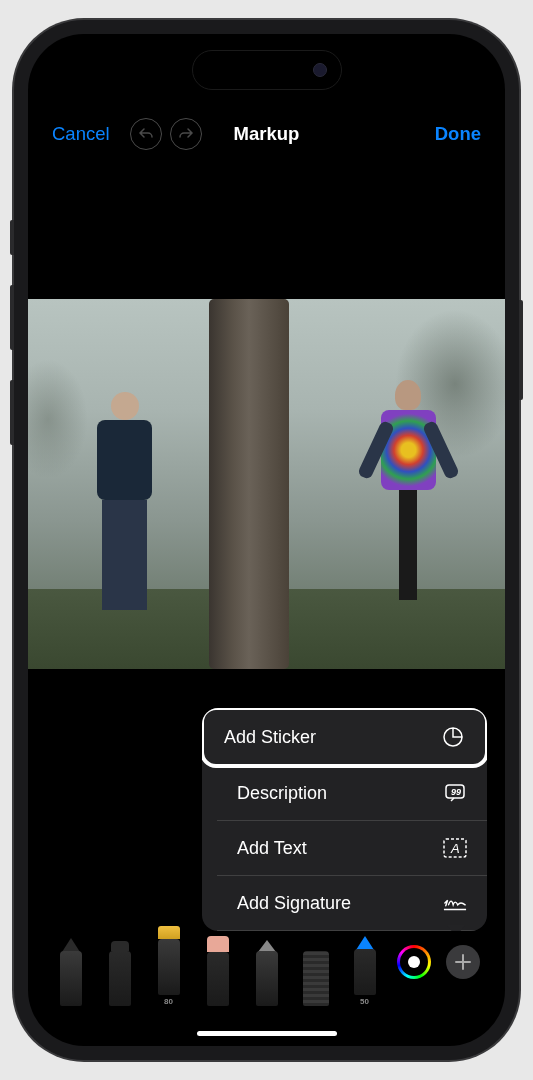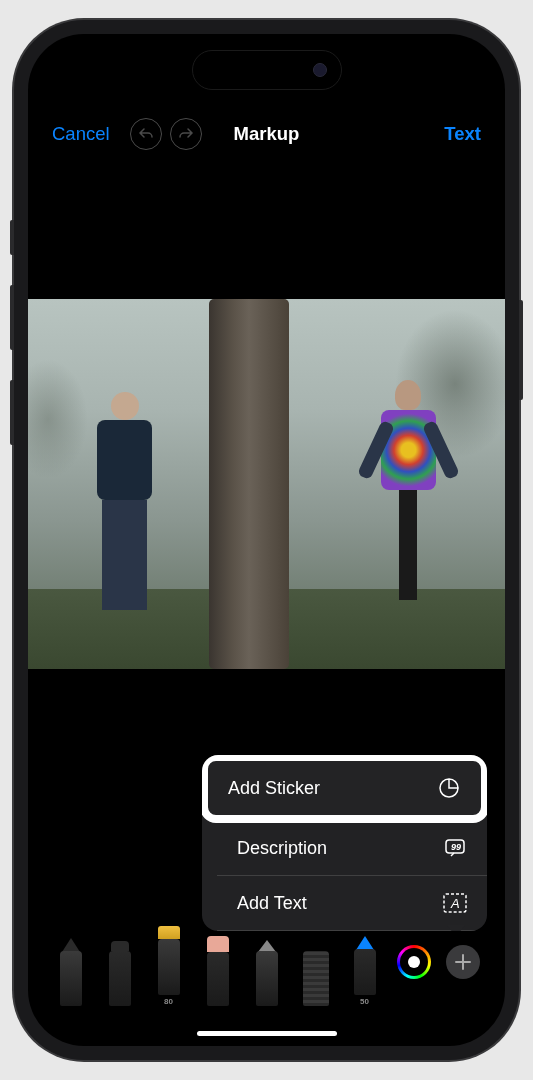--- a/index.html
+++ b/index.html
@@ -216,21 +216,21 @@
       align-items: center;
       justify-content: space-between;
       padding: 15px 20px;
       color: #fff;
       font-size: 18px;
       border-bottom: 0.5px solid rgba(120,120,120,0.35);
       margin-left: 15px;
     }
     .menu-item:last-child { border-bottom: none; }
     .menu-item.highlighted {
-      border: 8px solid #ffffff;
+      border: 4px solid #ffffff;
       border-radius: 16px;
       margin: -2px;
       position: relative;
       z-index: 2;
       background: rgba(35,35,37,0.96);
     }
     .menu-icon {
       width: 24px;
       height: 24px;
       display: flex;
@@ -359,21 +359,21 @@
               </svg>
           </div>
           <div class="circle-btn">
             <svg width="16" height="16" viewBox="0 0 16 16" fill="none">
                 <path d="M10 3 L14 7 L10 11 M14 7 H6 A4 4 0 0 0 2 11" stroke="currentColor" stroke-width="1.5" fill="none" stroke-linecap="round"></path>
               </svg>
           </div>
         </div>
       </div>
       <span class="nav-title">Markup</span>
-      <span class="nav-done">Text</span>
+      <span class="nav-done">Done</span>
     </div>
 
     <div class="photo-area">
       <div class="fog-tree-left"></div>
       <div class="fog-tree-right"></div>
       <div class="ground"></div>
       <div class="tree-trunk"></div>
       <div class="person-1">
         <div class="p1-head"></div>
         <div class="p1-body"></div>
@@ -407,20 +407,29 @@
       </div>
       <div class="menu-item">
         <span>Add Text</span>
         <span class="menu-icon">
           <svg width="24" height="20" viewBox="0 0 24 20" fill="none">
               <rect x="1" y="1" width="22" height="18" rx="2" stroke="#fff" stroke-width="1.5" stroke-dasharray="3 2"></rect>
               <text x="8" y="15" fill="#fff" font-size="13" font-weight="500">A</text>
             </svg>
         </span>
       </div>
+      <div class="menu-item">
+        <span>Add Signature</span>
+        <span class="menu-icon">
+          <svg width="26" height="20" viewBox="0 0 26 20" fill="none">
+              <path d="M2 10 L5 7 L3 13 M6 12 Q9 4 11 12 Q13 6 16 12 Q19 8 24 12" stroke="#fff" stroke-width="1.5" fill="none" stroke-linecap="round"></path>
+              <line x1="1" y1="17" x2="25" y2="17" stroke="#fff" stroke-width="1.5"></line>
+            </svg>
+        </span>
+      </div>
       <div class="popup-arrow"></div>
     </div>
 
     <div class="toolbar">
       <div class="tool pen">
         <div class="tool-tip"></div>
           <div class="tool-body"></div>
       </div>
       <div class="tool marker">
         <div class="tool-tip"></div>

